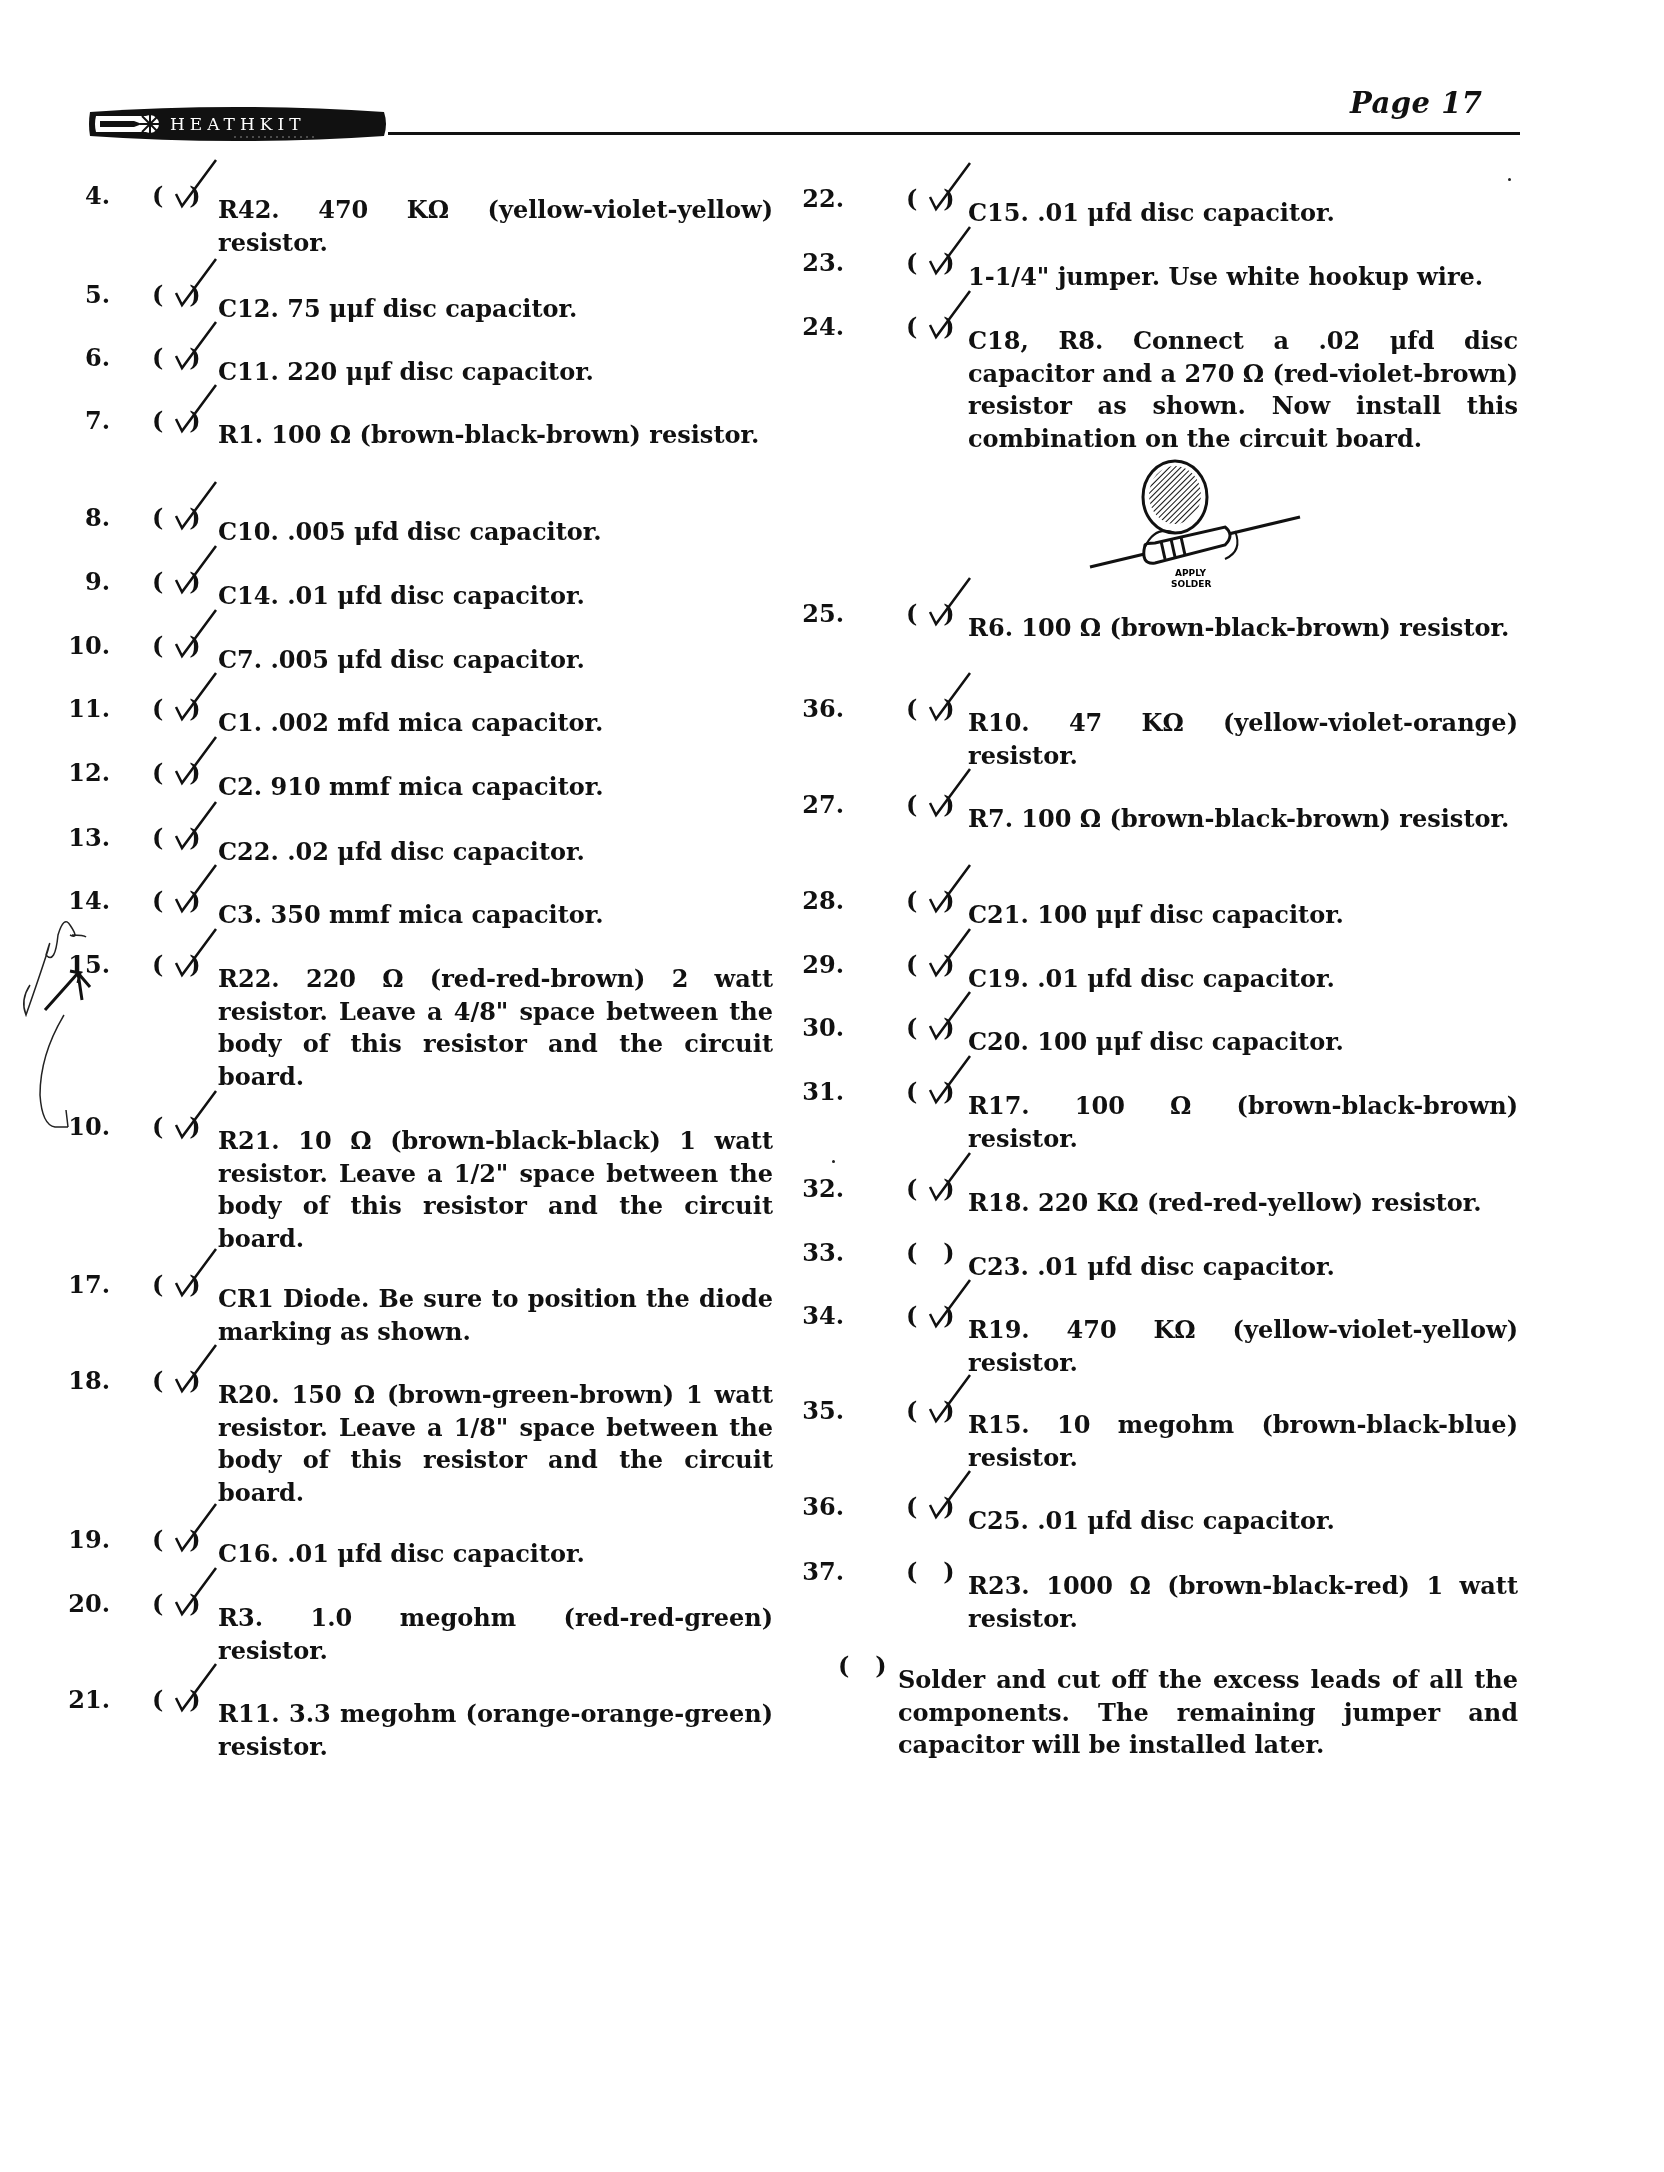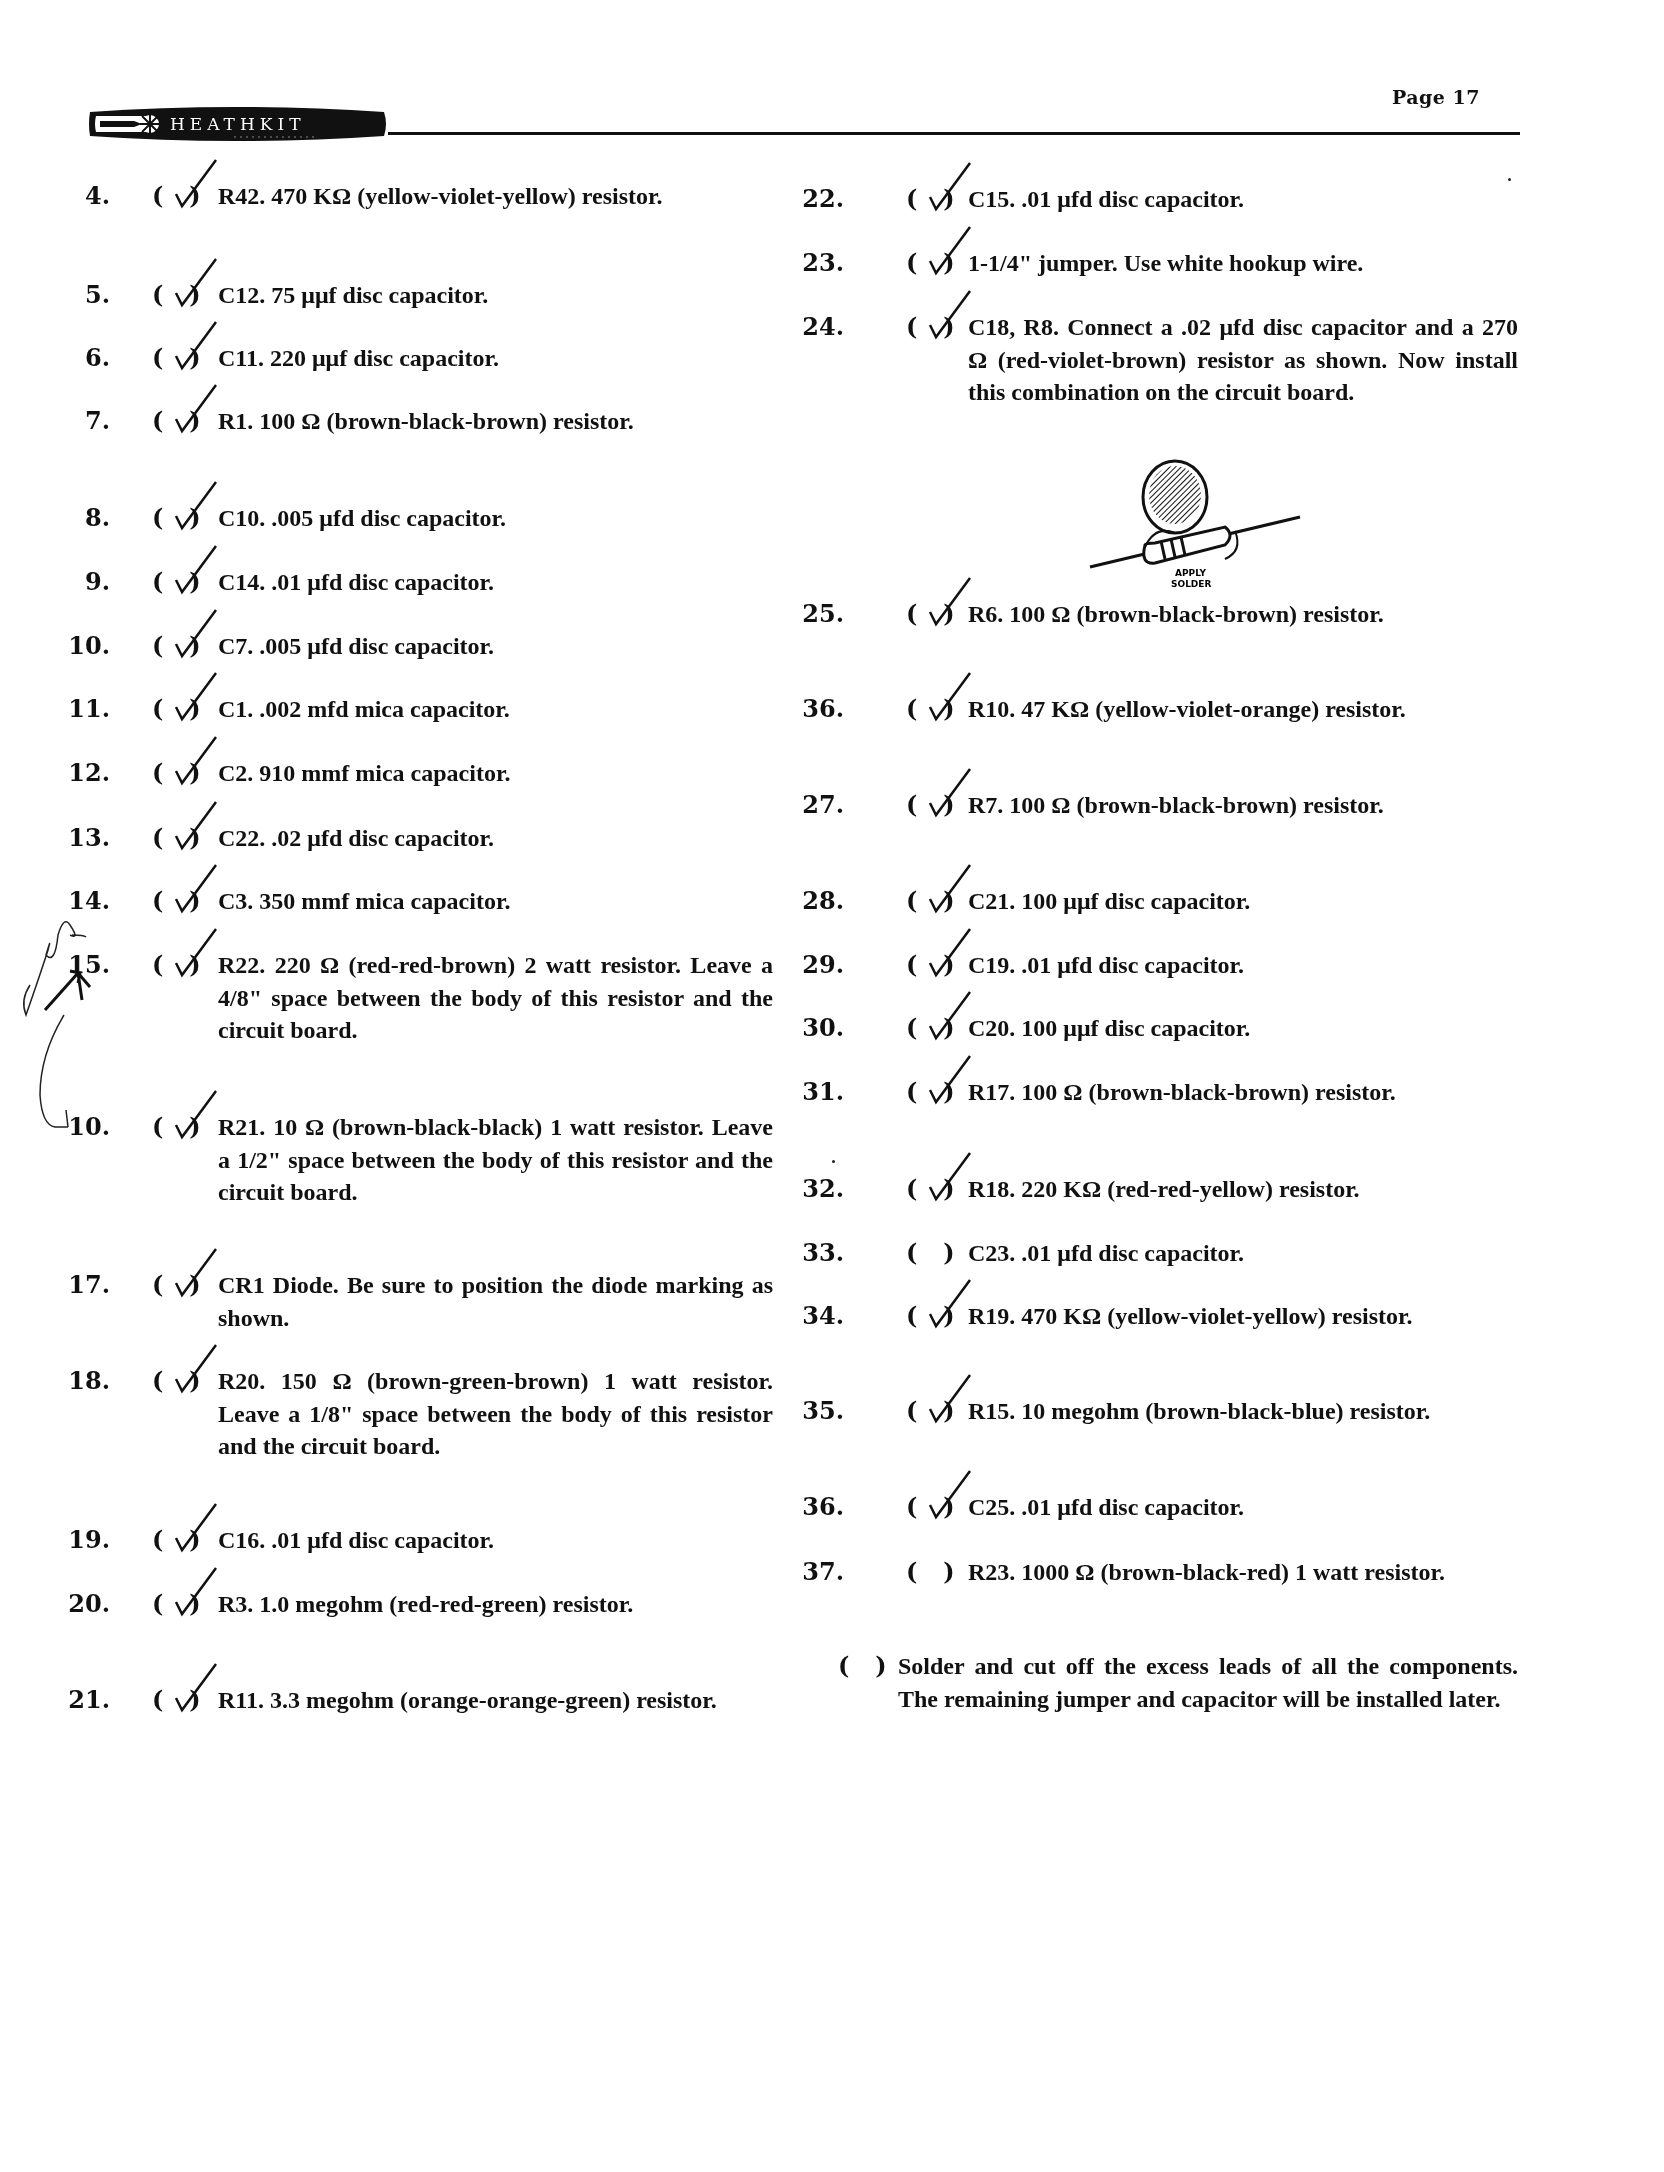--- a/index.html
+++ b/index.html
@@ -1,27 +1,27 @@
 <!DOCTYPE html>
 <html><head>
 <meta charset="utf-8">
 <style>
   html, body { margin: 0; padding: 0; background: #ffffff; }
   body { width: 1664px; height: 2172px; position: relative; overflow: hidden;
          font-family: "DejaVu Serif", "Liberation Serif", serif; color: #111; }
   .logo { position: absolute; left: 84px; top: 104px; width: 308px; height: 40px; }
   .rule { position: absolute; left: 388px; top: 132px; width: 1132px; height: 3px; background: #111; }
-  .page-num { position: absolute; left: 1392px; top: 86px; font-size: 19px; font-weight: bold;
-              font-family: "DejaVu Serif", serif; letter-spacing: 0.5px; }
+  .page-num { position: absolute; left: 1350px; top: 86px; font-size: 29px; font-weight: bold;
+              font-family: "DejaVu Serif", serif; letter-spacing: 0.5px; font-style: italic; }
   .item { position: absolute; font-size: 24px; line-height: 32.5px; font-weight: bold; }
   .item .num { position: absolute; top: 0; text-align: right; width: 50px; }
   .item .box { position: absolute; top: 0; width: 62px; white-space: nowrap; }
   .item .box .paren { display: inline-block; }
   .item .box .mark { position: absolute; left: 10px; top: -24px; width: 56px; height: 56px; }
-  .item .txt { position: absolute; top: 0; text-align: justify; text-align-last: left; font-family: Liberation Serif, serif; }
+  .item .txt { position: absolute; top: 14px; text-align: justify; text-align-last: left; }
   .left .num { left: 60px; }
   .left .box { left: 152px; }
   .left .txt { left: 218px; width: 555px; }
   .right .num { left: 794px; }
   .right .box { left: 906px; }
   .right .txt { left: 968px; width: 550px; }
   .final .box { left: 838px; }
   .final .txt { left: 898px; width: 620px; }
   .diagram { position: absolute; left: 1085px; top: 455px; width: 240px; height: 140px; }
   .margin-note { position: absolute; left: 0; top: 905px; width: 110px; height: 250px; }

